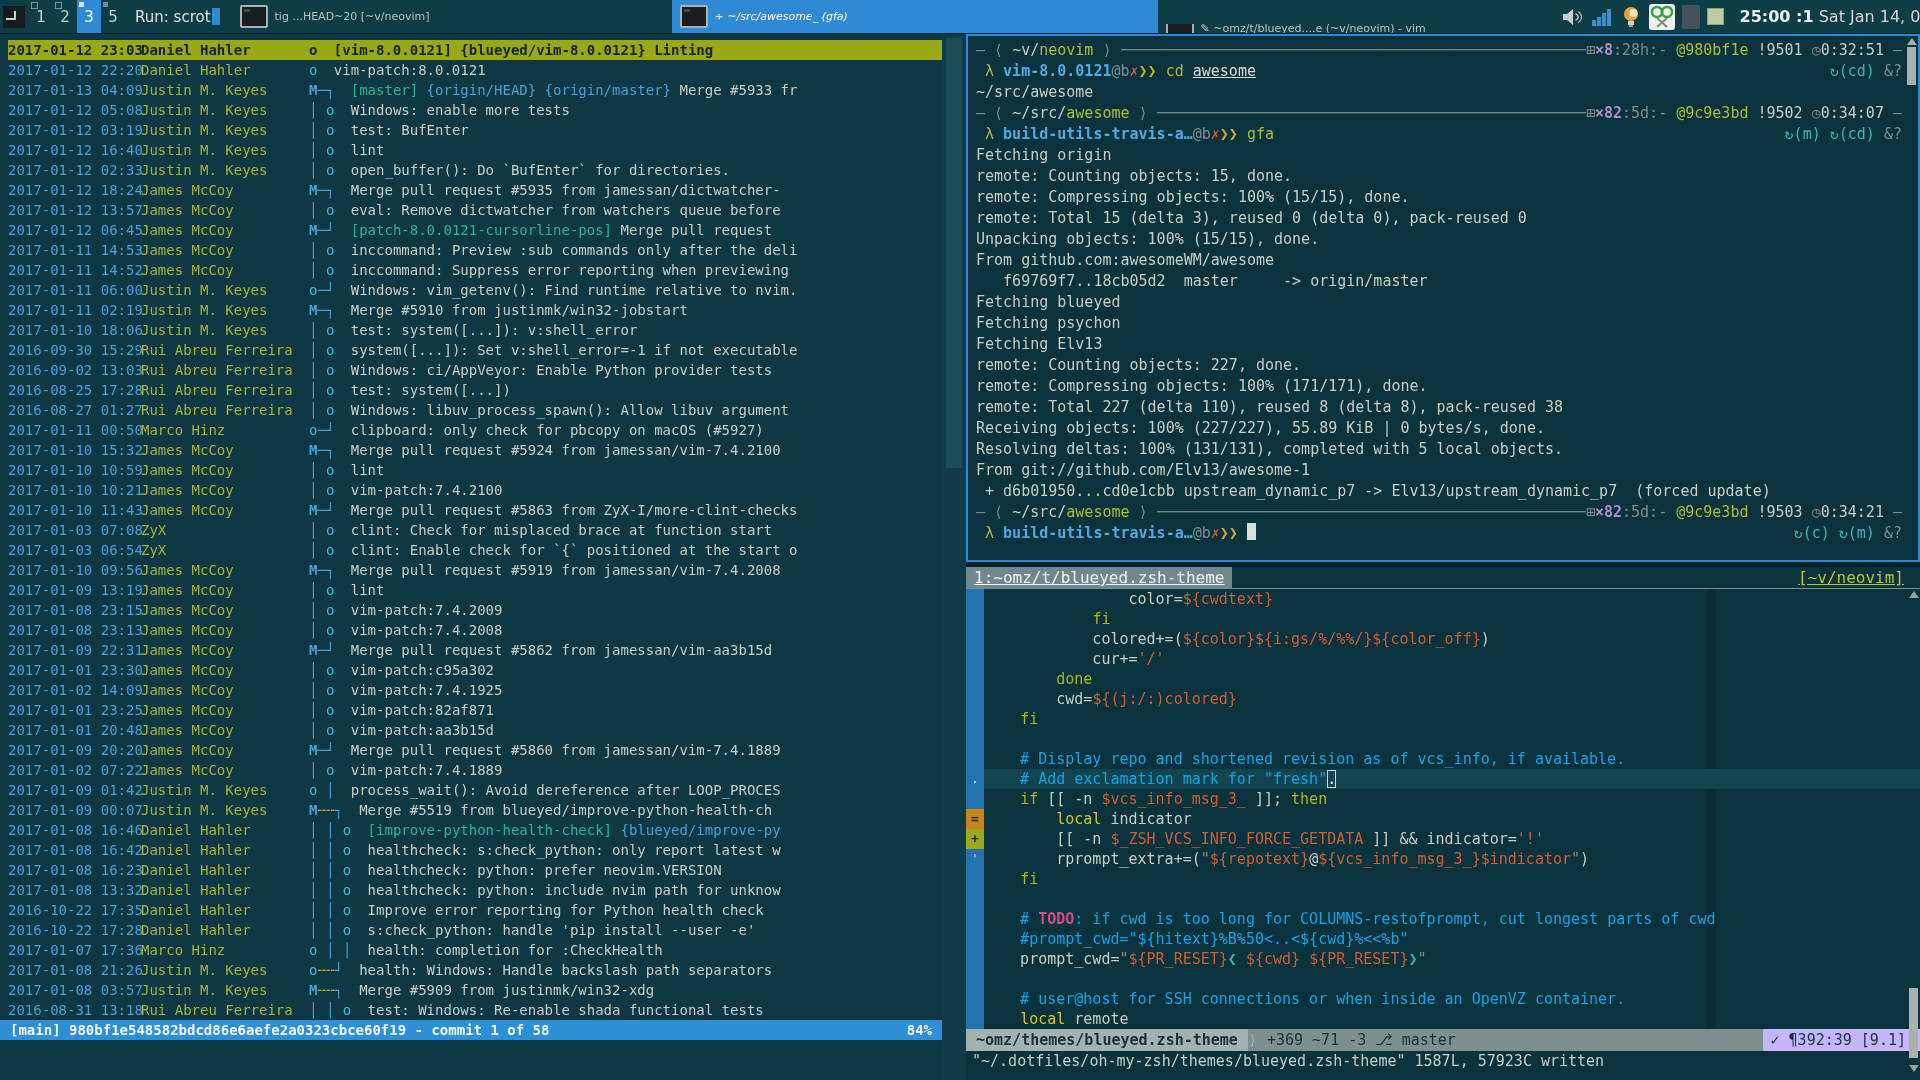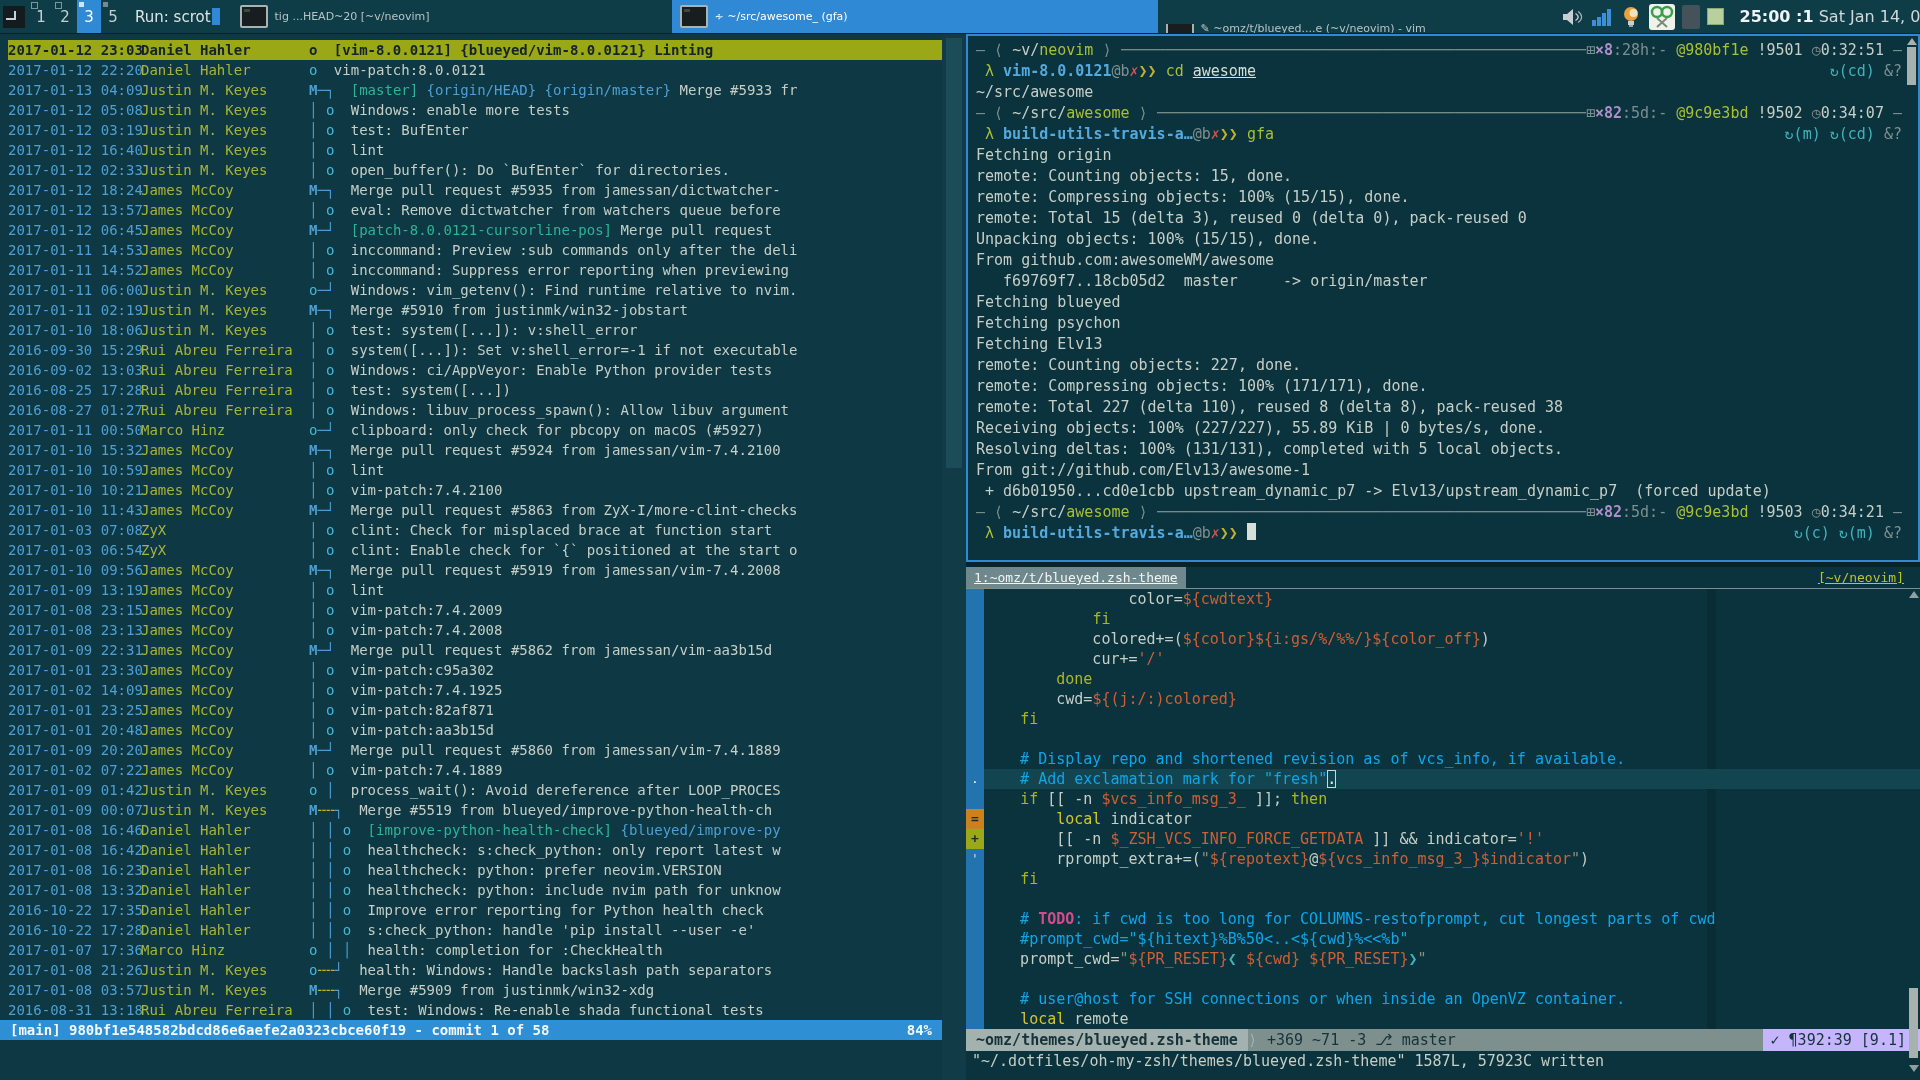--- a/index.html
+++ b/index.html
@@ -18,21 +18,21 @@
        color:#c6ced0;font-size:15px;}
   .tag.sel{background:#2f89d4;color:#fff;}
   .tag .ind{position:absolute;left:2px;top:2px;width:5px;height:5px;}
   .ind.hollow{border:1px solid #7f9599;}
   .ind.fill{background:#d8e2e2;}
   .ind.dim{background:#77898d;}
   .runprompt{margin-left:10px;color:#dde5e5;font-size:15px;display:flex;align-items:center;white-space:pre;}
   .runcursor{display:inline-block;width:8px;height:17px;background:#2f89d4;margin-left:1px;}
   .tasks{display:flex;height:33px;margin-left:12px;}
   .task{display:flex;align-items:center;gap:7px;padding:0 8px;color:#b7c3c5;font-size:11px;overflow:hidden;white-space:nowrap;}
-  .task.focused{background:#2f89d4;color:#fff;}
+  .task.focused{background:#2f89d4;color:#fff;font-style:italic;}
   .term-ico{width:24px;height:19px;flex:none;background:#181d1f;border:2px solid #a8b2b2;border-radius:2px;position:relative;}
   .term-ico::after{content:"";position:absolute;left:2px;top:2px;width:6px;height:3px;background:#3c4a42;}
   .bar-spacer{flex:1;}
   .tray{display:flex;align-items:center;gap:7px;margin-right:8px;}
   .tray svg{display:block;}
   .tray-dark{width:18px;height:24px;background:#46525a;border-radius:2px;}
   .tray-green{width:15px;height:15px;background:#b9cf9d;border:1px solid #8aa878;}
   .clock{color:#cfd9db;font-size:16px;white-space:pre;margin:0 8px;}
   .clock b{color:#eef4f6;}
 
@@ -64,21 +64,21 @@
   .hfill{flex:1;overflow:hidden;color:#7d8f8f;white-space:pre;}
   .sp{flex:1;}
   .rprompt{white-space:pre;}
   .term-sb{position:absolute;right:0;top:0;width:13px;height:100%;}
   .term-sb .up{position:absolute;top:2px;left:2px;width:0;height:0;border-left:5px solid transparent;
                border-right:5px solid transparent;border-bottom:7px solid #a7b1ae;}
   .term-sb .thumb{position:absolute;top:11px;left:2px;width:9px;height:38px;background:#a7b1ae;}
 
   
   .vim-pane{position:absolute;left:966px;top:567px;width:954px;height:513px;background:#0b333d;overflow:hidden;}
-  .vtab{height:22px;line-height:21px;display:flex;font-size:13px;border-bottom:1px solid #7d8f8f;
+  .vtab{height:22px;line-height:21px;display:flex;font-size:16px;border-bottom:1px solid #7d8f8f;
         box-sizing:border-box;color:#c6cec6;}
   .vtab-sel{background:#6e888e;color:#f2f6f2;padding:0 8px;text-decoration:underline;white-space:pre;}
   .vtab-fill{flex:1;}
   .vtab-right{color:#b9c42e;text-decoration:underline;padding-right:16px;white-space:pre;}
   .vbody{position:relative;height:440px;}
   .vsignstrip{position:absolute;left:0;top:0;width:18px;height:440px;background:#2374ae;}
   .vcolorcol{position:absolute;left:741px;top:0;width:9px;height:440px;background:#092c35;}
   .vim-rows{position:relative;}
   .vrow{height:20px;line-height:20px;display:flex;white-space:pre;font-size:15px;color:#c6cec6;}
   .vsign{width:18px;flex:none;text-align:center;color:#e2eaea;font-size:13px;line-height:20px;}

